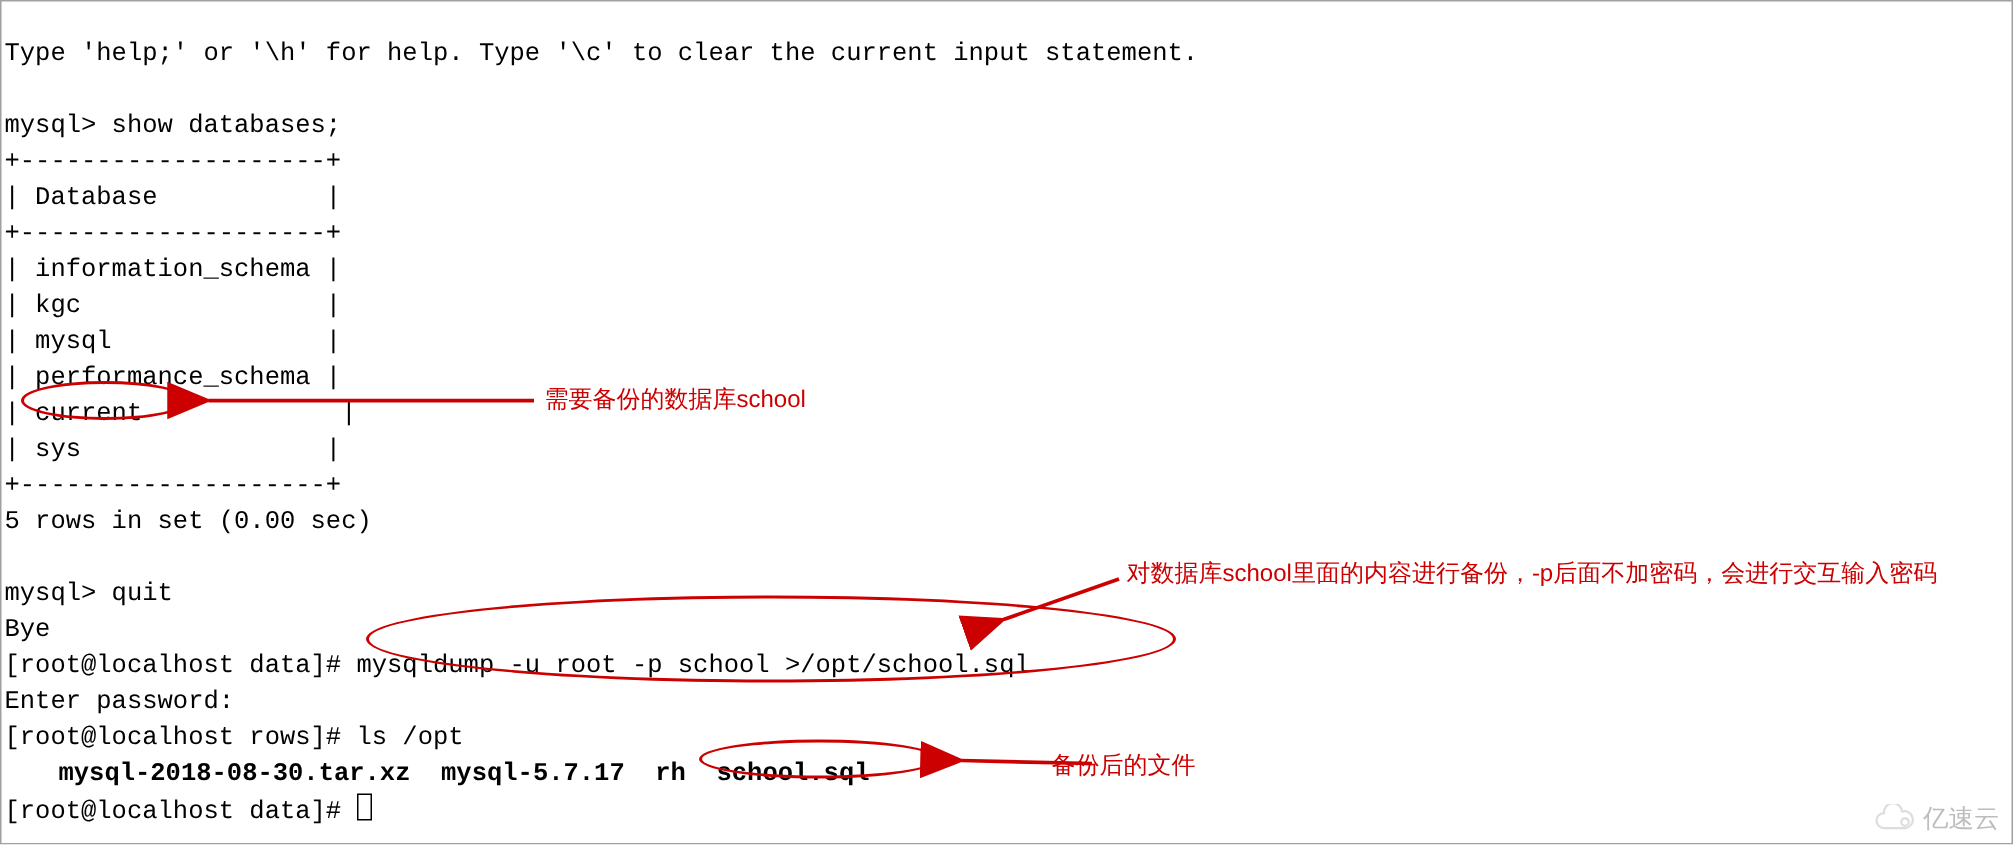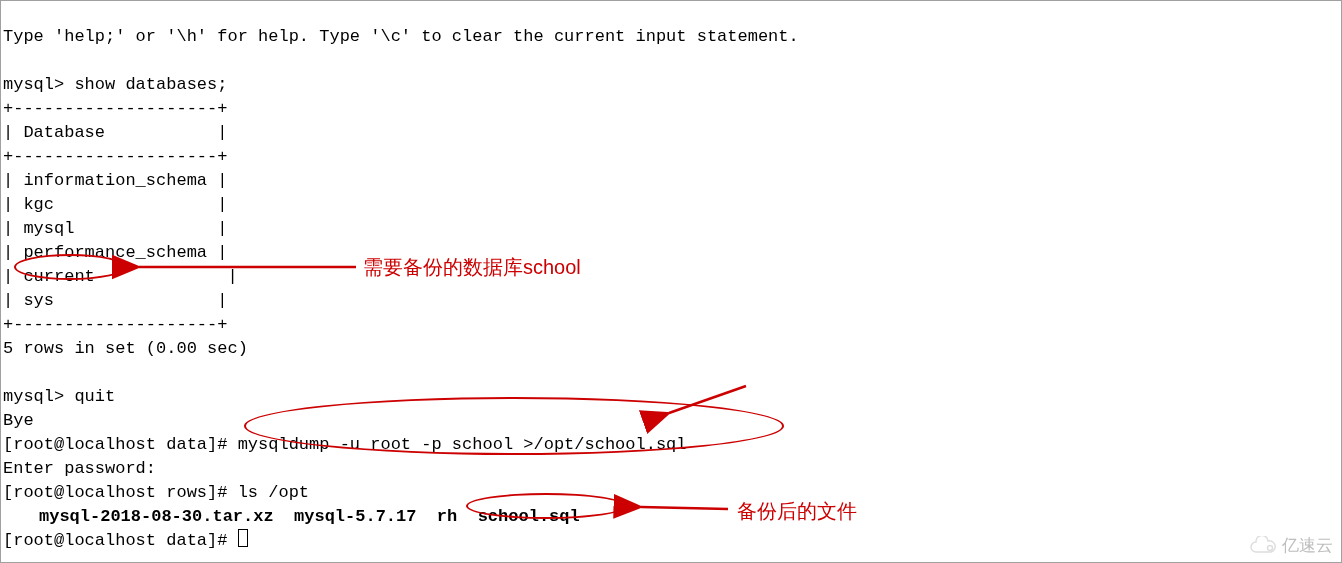--- a/index.html
+++ b/index.html
@@ -1,21 +1,21 @@
 <!DOCTYPE html>
 <html><head>
 <meta charset="utf-8">
 <style>
   * { margin: 0; padding: 0; box-sizing: border-box; }
   html, body { width: 1342px; height: 563px; background: #fff; font-family: "Courier New", monospace; font-size: 17px; line-height: 24px; color: #000; overflow: hidden; }
   .outer { position: relative; width: 1342px; height: 563px; border: 1px solid #a0a0a0; }
   .term { position: absolute; left: 0; top: 0; white-space: pre; padding: 0 0 0 2px; }
   .bold { font-weight: bold; margin-left: 36px; }
   .cursor { display: inline-block; width: 10px; height: 18px; border: 1px solid #000; vertical-align: -2px; }
-  .annot { position: absolute; color: #c00; font-family: "SimSun","Microsoft YaHei",sans-serif; font-size: 20px; line-height: 20px; }
+  .annot { position: absolute; color: #c00; font-family: "SimSun","Microsoft YaHei",sans-serif; font-size: 16px; line-height: 20px; }
   .ellipse { position: absolute; border: 2px solid #c00; border-radius: 50%; }
   svg.arrow { position: absolute; overflow: visible; }
   .watermark { position: absolute; right: 8px; bottom: 4px; color: #bdbdbd; font-family: sans-serif; font-size: 17px; display: flex; align-items: center; gap: 4px; }
   .watermark svg { opacity: .5; }
 </style>
 </head>
 <body>
 
 <div class="outer">
 
@@ -57,31 +57,32 @@
 
   <div class="ellipse" style="left:243px; top:396px; width:540px; height:58px;"></div>
   <svg class="arrow" style="left:660px; top:380px;" width="90" height="40">
     <defs>
         <marker id="ah2" markerWidth="12" markerHeight="10" refX="1" refY="5" orient="auto">
           <path d="M12,0 L0,5 L12,10 Z" fill="#c00"></path>
         </marker>
       </defs>
     <line x1="85" y1="5" x2="8" y2="32" stroke="#c00" stroke-width="2.5" marker-end="url(#ah2)"></line>
   </svg>
+  <div class="annot" style="left:750px; top:372px; width:556px;">对数据库school里面的内容进行备份，-p后面不加密码，会进行交互输入密码</div>
 
   <div class="ellipse" style="left:465px; top:492px; width:160px; height:26px;"></div>
   <svg class="arrow" style="left:632px; top:494px;" width="100" height="24">
     <defs>
         <marker id="ah3" markerWidth="12" markerHeight="10" refX="1" refY="5" orient="auto">
           <path d="M12,0 L0,5 L12,10 Z" fill="#c00"></path>
         </marker>
       </defs>
     <line x1="95" y1="14" x2="8" y2="12" stroke="#c00" stroke-width="2.5" marker-end="url(#ah3)"></line>
   </svg>
-  <div class="annot" style="left:736px; top:500px;">备份后的文件</div>
+  <div class="annot" style="left:700px; top:500px;">备份后的文件</div>
 
   <div class="watermark">
     <svg width="30" height="20" viewBox="0 0 30 20">
         <path d="M8 16 a5 5 0 0 1 0-10 a6 6 0 0 1 12 -1 a5 5 0 0 1 3 11 Z" fill="none" stroke="#bdbdbd" stroke-width="1.5"></path>
         <circle cx="22" cy="12" r="2.5" fill="none" stroke="#bdbdbd" stroke-width="1.5"></circle>
       </svg>
     <span>亿速云</span>
   </div>
 
 </div>

